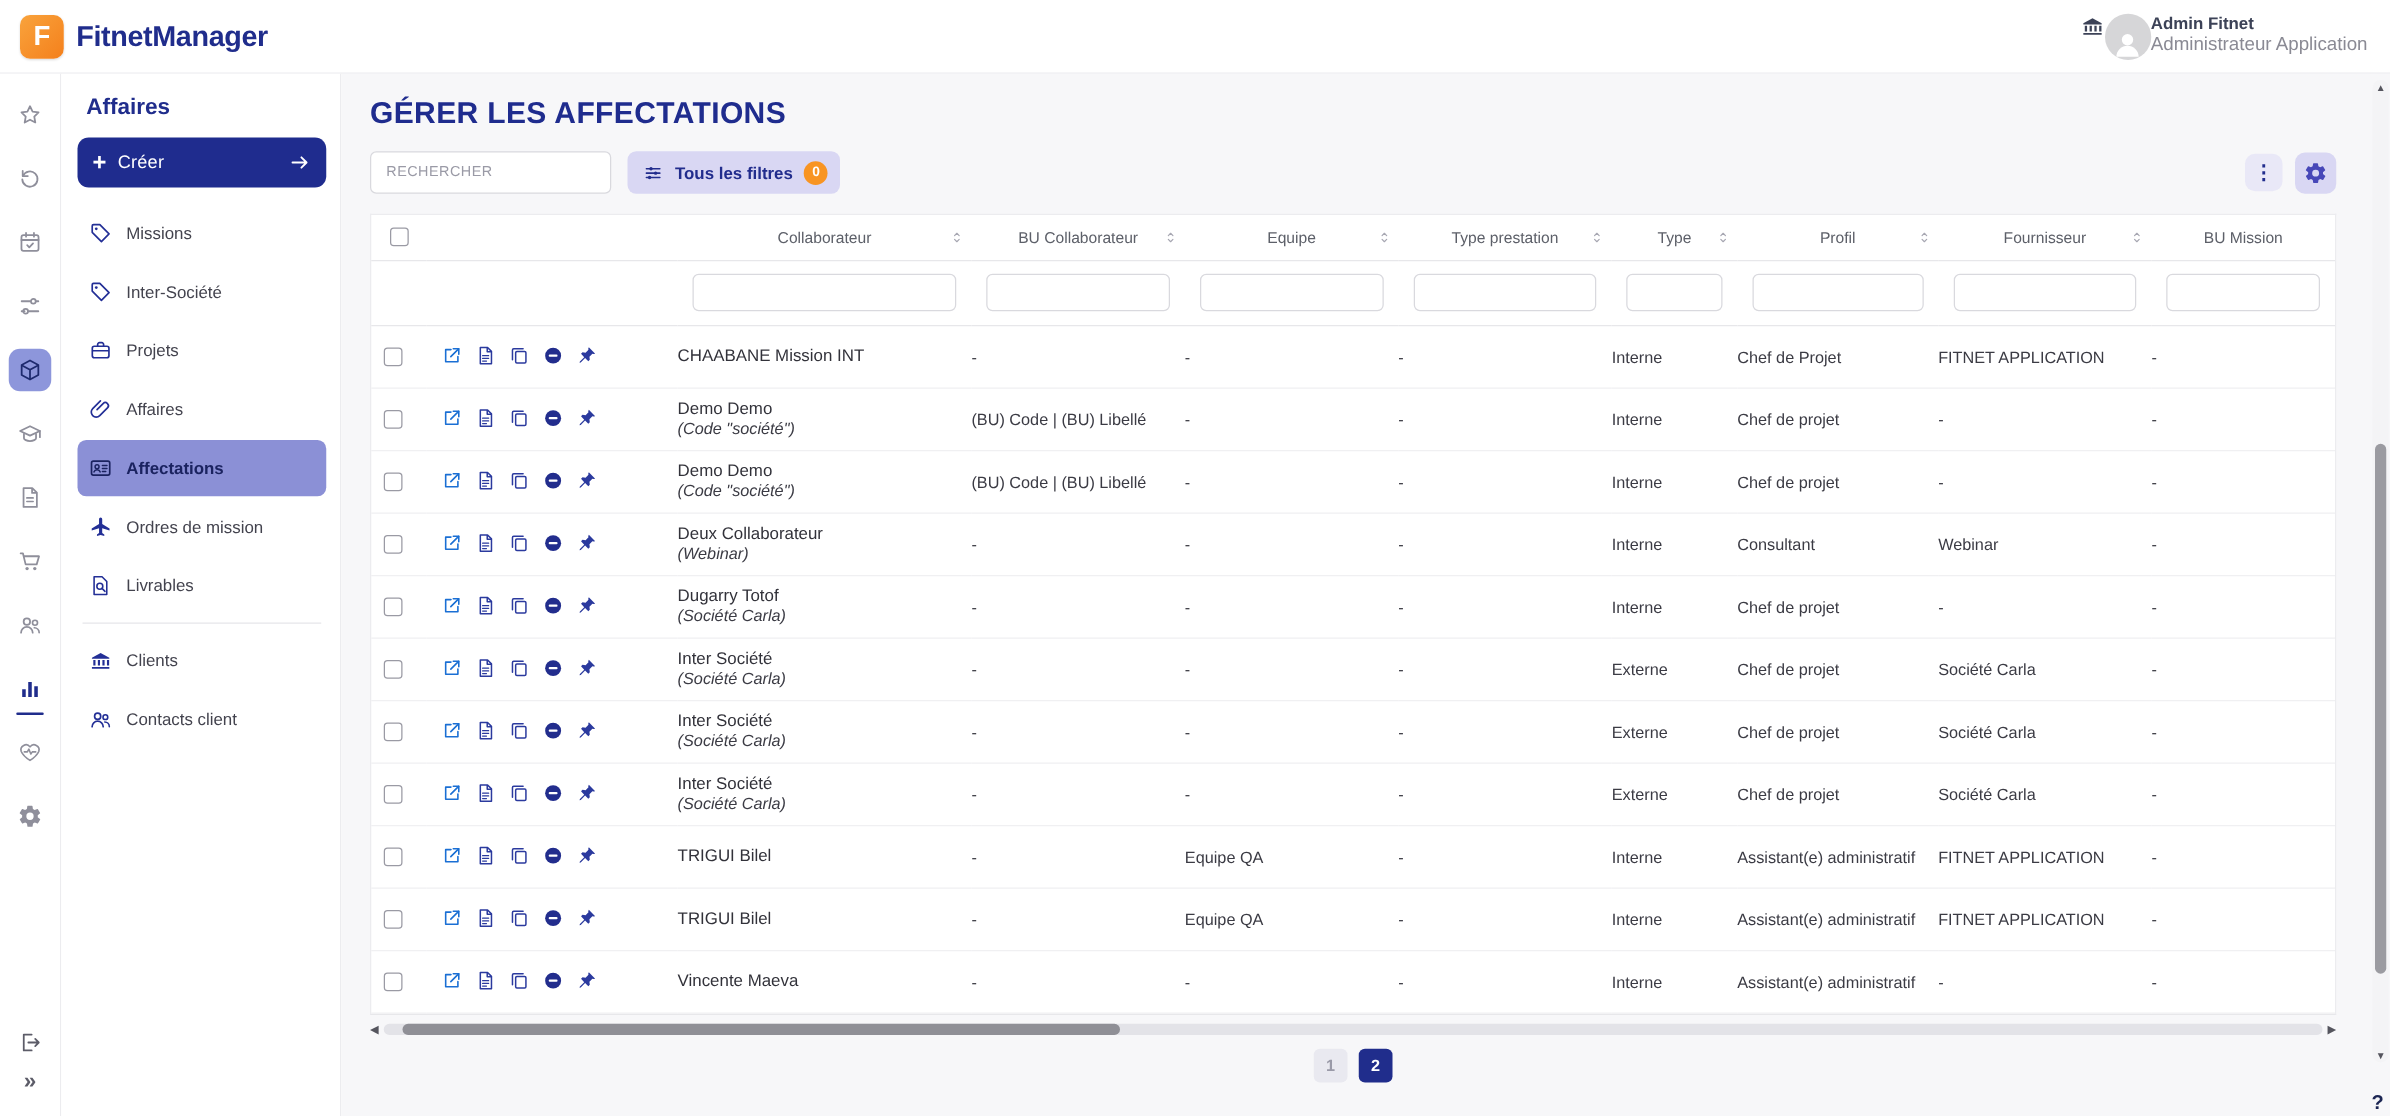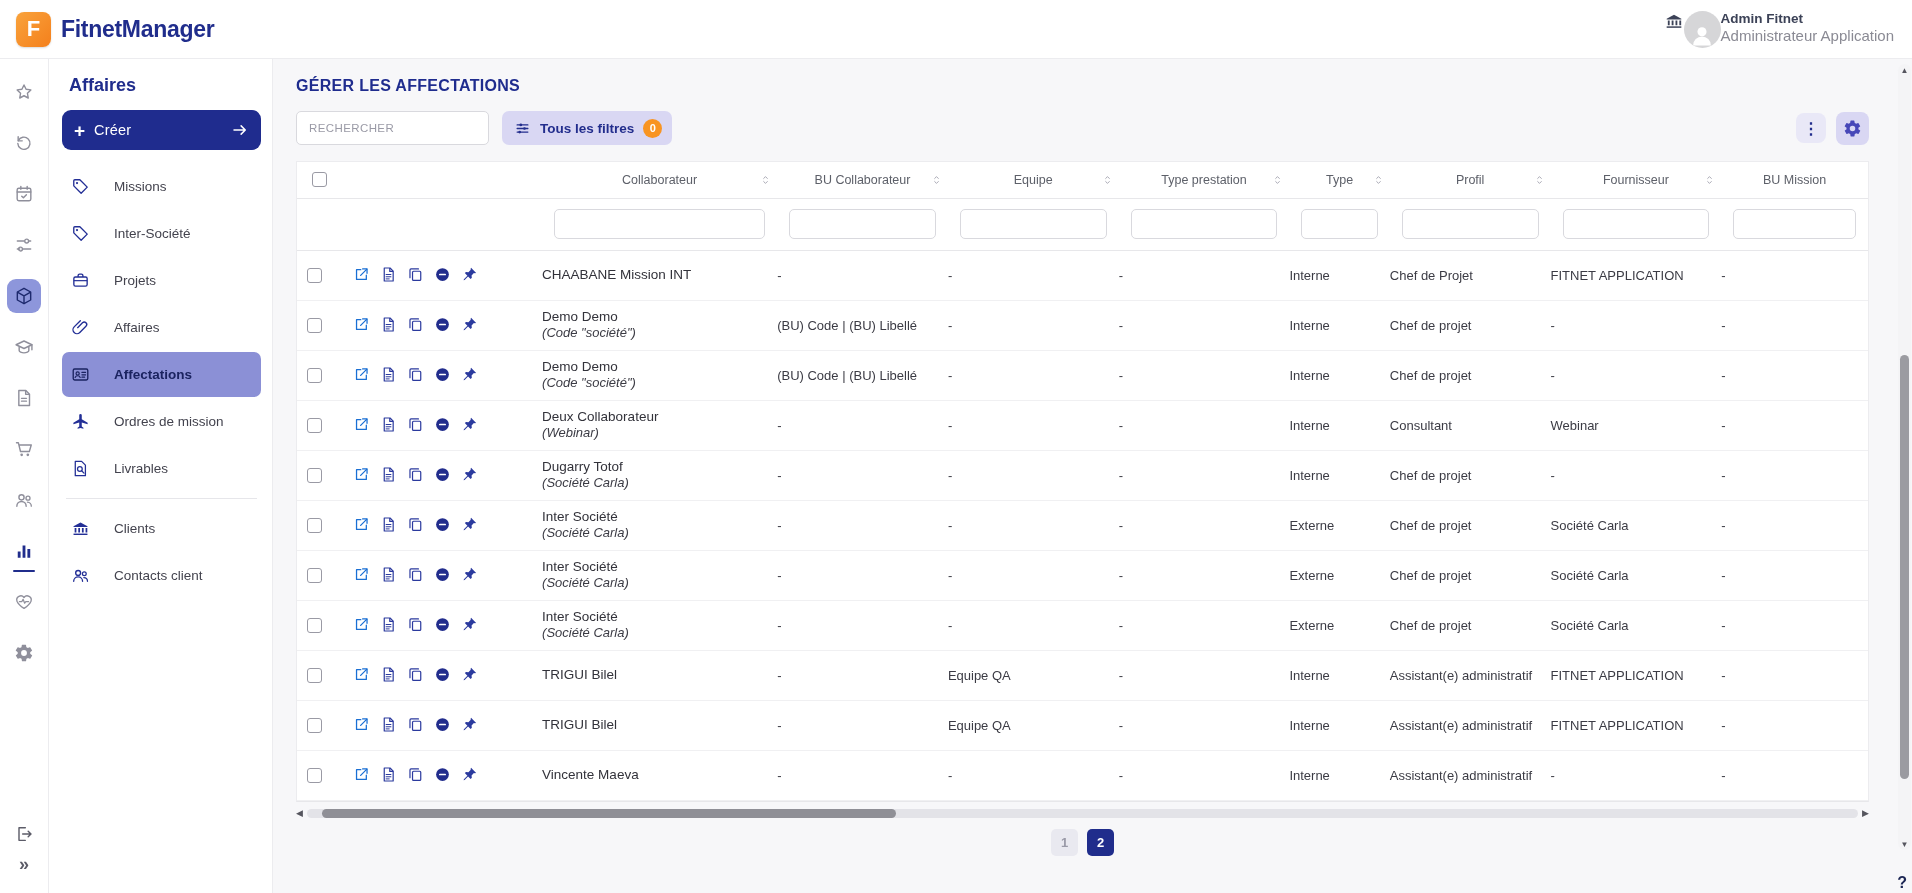--- a/index.html
+++ b/index.html
@@ -38,29 +38,29 @@
   .rail-chev{font-size:18px;color:#5c5c68;font-weight:700}
 
   
   .sidebar{width:224px;flex:0 0 224px;border-right:1px solid #ececef;background:#fff;padding:16px 11px 0 13px}
   .side-title{font-size:18px;font-weight:700;color:#202d8c;padding-left:7px}
   .create-btn{margin-top:14px;width:100%;height:40px;background:#1f2c8e;border:none;border-radius:9px;color:#fff;display:flex;align-items:center;padding:0 12px;cursor:pointer;font-family:inherit}
   .create-btn .plus{font-size:19px;font-weight:700;margin-right:9px;line-height:1}
   .create-btn .lbl{font-size:14.5px;font-weight:400;letter-spacing:.2px}
   .create-btn .arr{margin-left:auto;width:18px;height:18px}
   .side-menu{margin-top:14px;list-style:none}
-  .side-item{height:45px;display:flex;align-items:center;gap:24px;padding:0 9px;border-radius:7px;font-size:13.5px;color:#43434e;cursor:pointer;margin-bottom:2px}
+  .side-item{height:45px;display:flex;align-items:center;gap:11px;padding:0 9px;border-radius:7px;font-size:13.5px;color:#43434e;cursor:pointer;margin-bottom:2px}
   .side-item svg{width:19px;height:19px;color:#232f96;flex:0 0 19px}
   .side-item.active{background:#8b90d6;color:#1b2360;font-weight:600}
   .side-item.active svg{color:#1b2360}
   .side-div{border-top:1px solid #e6e6ea;margin:7px 4px}
 
   
   .main{flex:1;min-width:0;background:#f7f7f9;position:relative;padding:18px 43px 0 23px}
-  .page-title{font-size:16px;font-weight:700;color:#1f2c8e;letter-spacing:.3px}
+  .page-title{font-size:24px;font-weight:700;color:#1f2c8e;letter-spacing:.3px}
   .toolbar{margin-top:16px;display:flex;align-items:center;gap:13px}
   .search-input{width:193px;height:34px;border:1px solid #d9d9de;border-radius:5px;background:#fff;padding:0 12px;font-size:11.5px;letter-spacing:.4px;color:#3b3b44;font-family:inherit;outline:none}
   .search-input::placeholder{color:#9a9aa6}
   .filters-btn{height:34px;display:flex;align-items:center;gap:9px;background:#d9d7f3;border:none;border-radius:7px;padding:0 10px 0 12px;cursor:pointer;font-family:inherit}
   .filters-btn svg{width:17px;height:17px;color:#222d8d}
   .filters-btn .flbl{font-size:13.5px;font-weight:700;color:#222d8d}
   .filters-badge{width:19px;height:19px;border-radius:50%;background:#f89422;color:#fff;font-size:11px;font-weight:700;display:flex;align-items:center;justify-content:center}
   .tb-right{margin-left:auto;display:flex;align-items:center;gap:10px}
   .dots-btn{width:30px;height:30px;border-radius:8px;background:#e9e8f7;border:none;color:#222d8d;font-size:16px;font-weight:700;cursor:pointer;display:flex;align-items:center;justify-content:center;font-family:inherit}
   .gear-btn{width:33px;height:33px;border-radius:8px;background:#d9d7f3;border:none;cursor:pointer;display:flex;align-items:center;justify-content:center;color:#4747b8}

